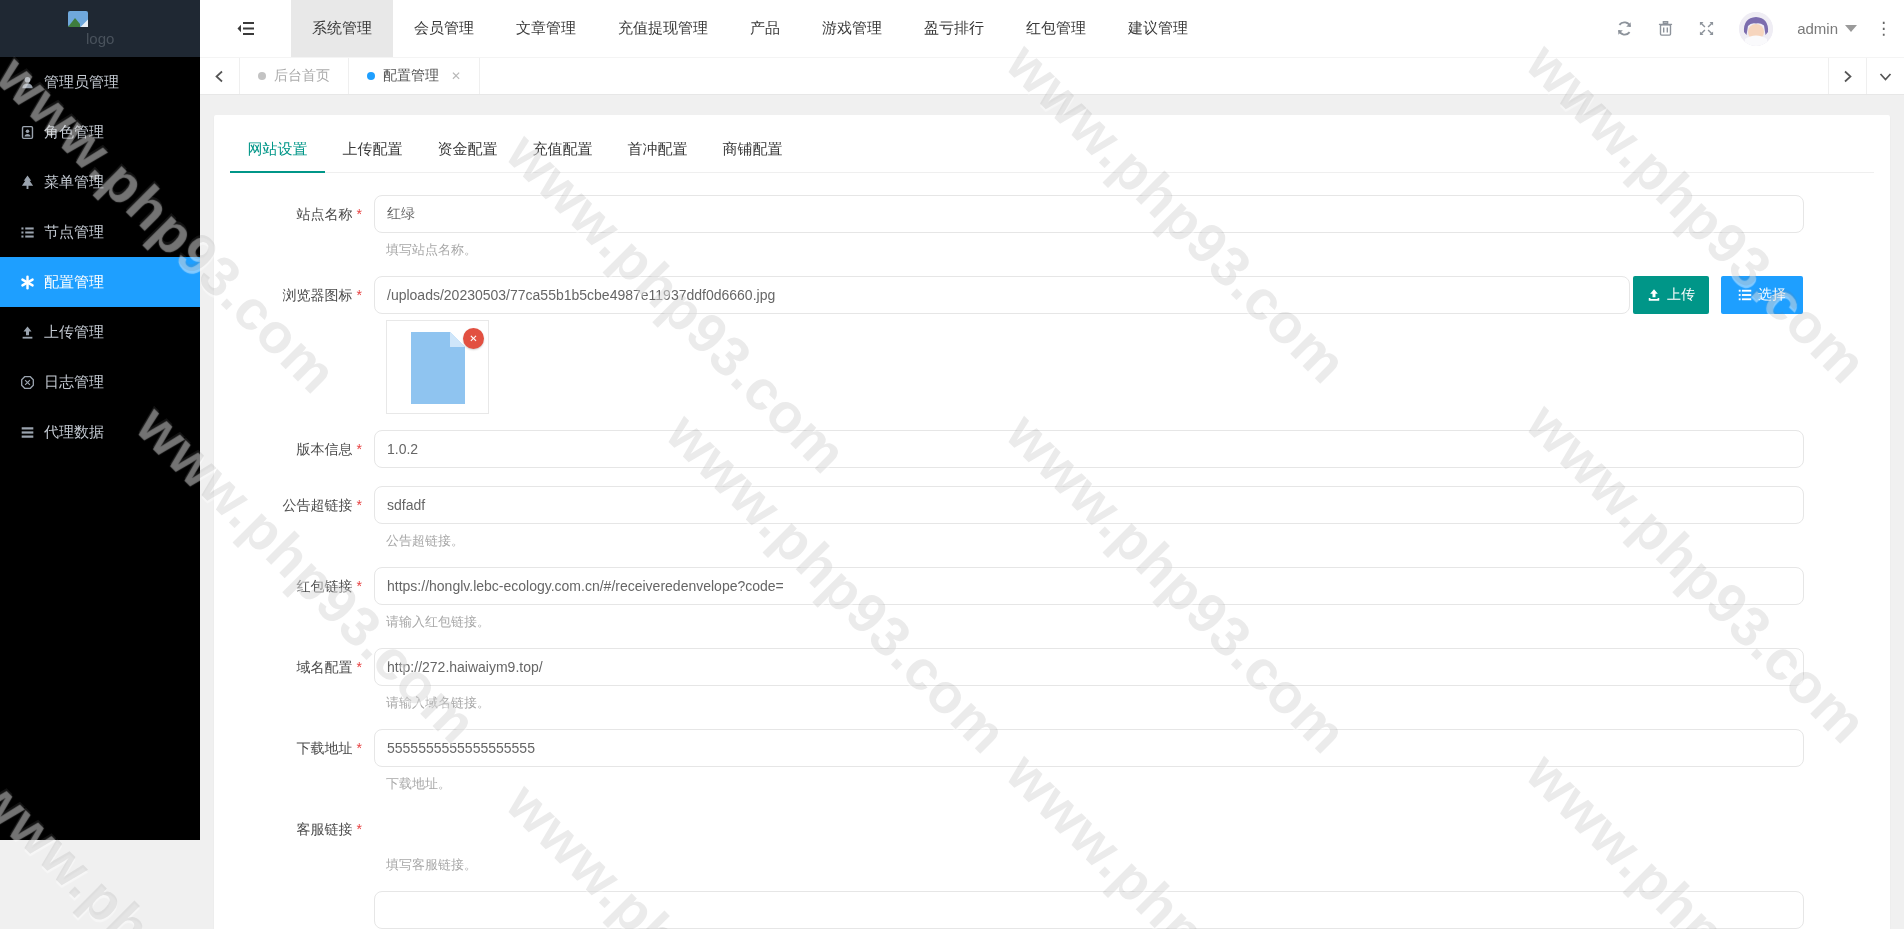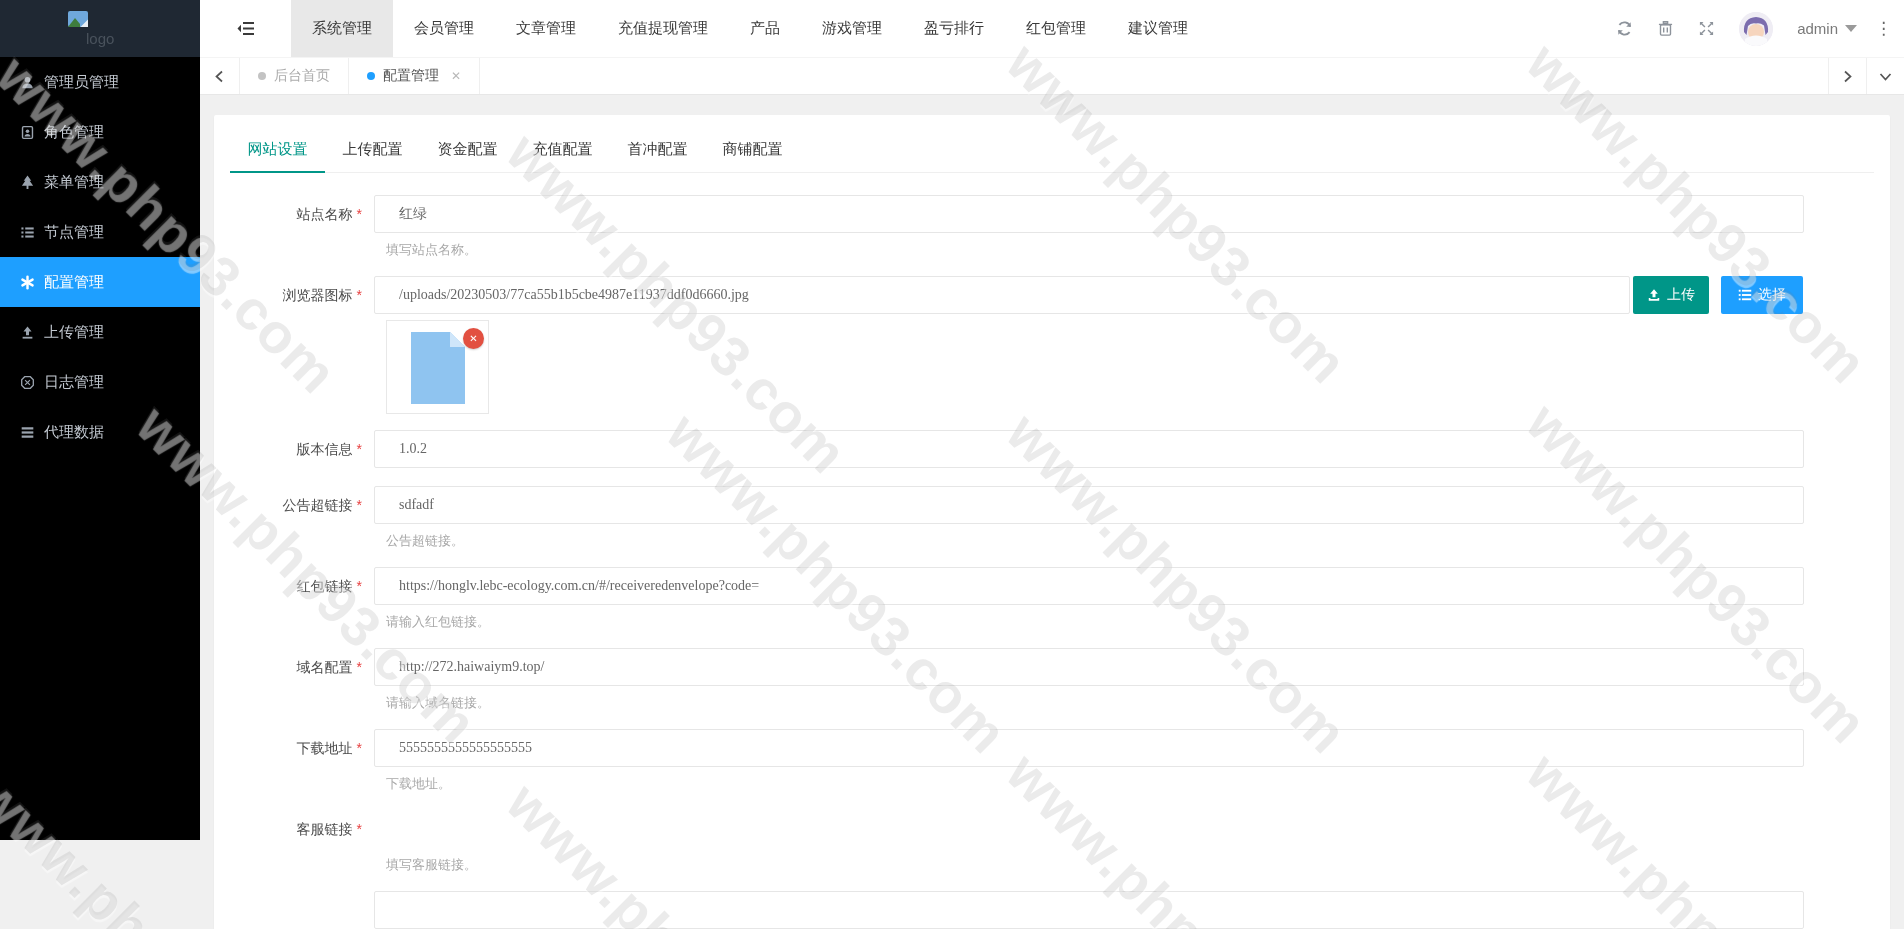--- a/index.html
+++ b/index.html
@@ -52,21 +52,21 @@
   #ctabs { display:flex; padding-top:25px; border-bottom:1px solid #EFEFEF; padding-left:0; }
   .ctab { width:95px; text-align:center; font-size:15px; color:#3A3A3A; padding-bottom:13px; cursor:pointer; position:relative; }
   .ctab.active { color:#009688; }
   .ctab.active::after { content:""; position:absolute; left:0; right:0; bottom:-1px; height:2px; background:#009688; }
   
   #form { margin-top:22px; }
   .field { margin-bottom:18px; }
   .frow { display:flex; align-items:center; }
   .form-label { width:144px; min-width:144px; text-align:right; padding-right:12px; font-size:14px; color:#4A4A4A; line-height:38px; white-space:nowrap; }
   .form-label.req::after { content:"*"; color:#E74040; margin-left:4px; font-size:14px; }
-  .form-input { width:1430px; height:38px; border:1px solid #E6E6E6; border-radius:2px; padding:0 24px; font-size:14px; color:#666; background:#FFF; outline:none; font-family:Liberation Serif, serif; }
+  .form-input { width:1430px; height:38px; border:1px solid #E6E6E6; border-radius:8px; padding:0 12px; font-size:14px; color:#666; background:#FFF; outline:none; font-family:Liberation Sans, sans-serif; }
   .form-input.short { width:1256px; }
   .help { margin:8px 0 0 156px; font-size:13px; color:#A8A8A8; height:17px; line-height:17px; }
   .btn { height:38px; border:none; border-radius:2px; color:#FFF; font-size:14px; display:inline-flex; align-items:center; justify-content:center; gap:6px; cursor:pointer; padding:0; }
   .btn svg { width:14px; height:14px; }
   .btn-upload { background:#009688; width:76px; margin-left:3px; }
   .btn-select { background:#1E9FFF; width:82px; margin-left:12px; }
   
   .thumb { margin:6px 0 0 156px; width:103px; height:94px; border:1px solid #E8E8E8; position:relative; background:#FFF; }
   .field-thumb { margin-bottom:16px; }
   .doc { position:absolute; left:24px; top:11px; width:54px; height:72px; background:#8FC4F0; }

